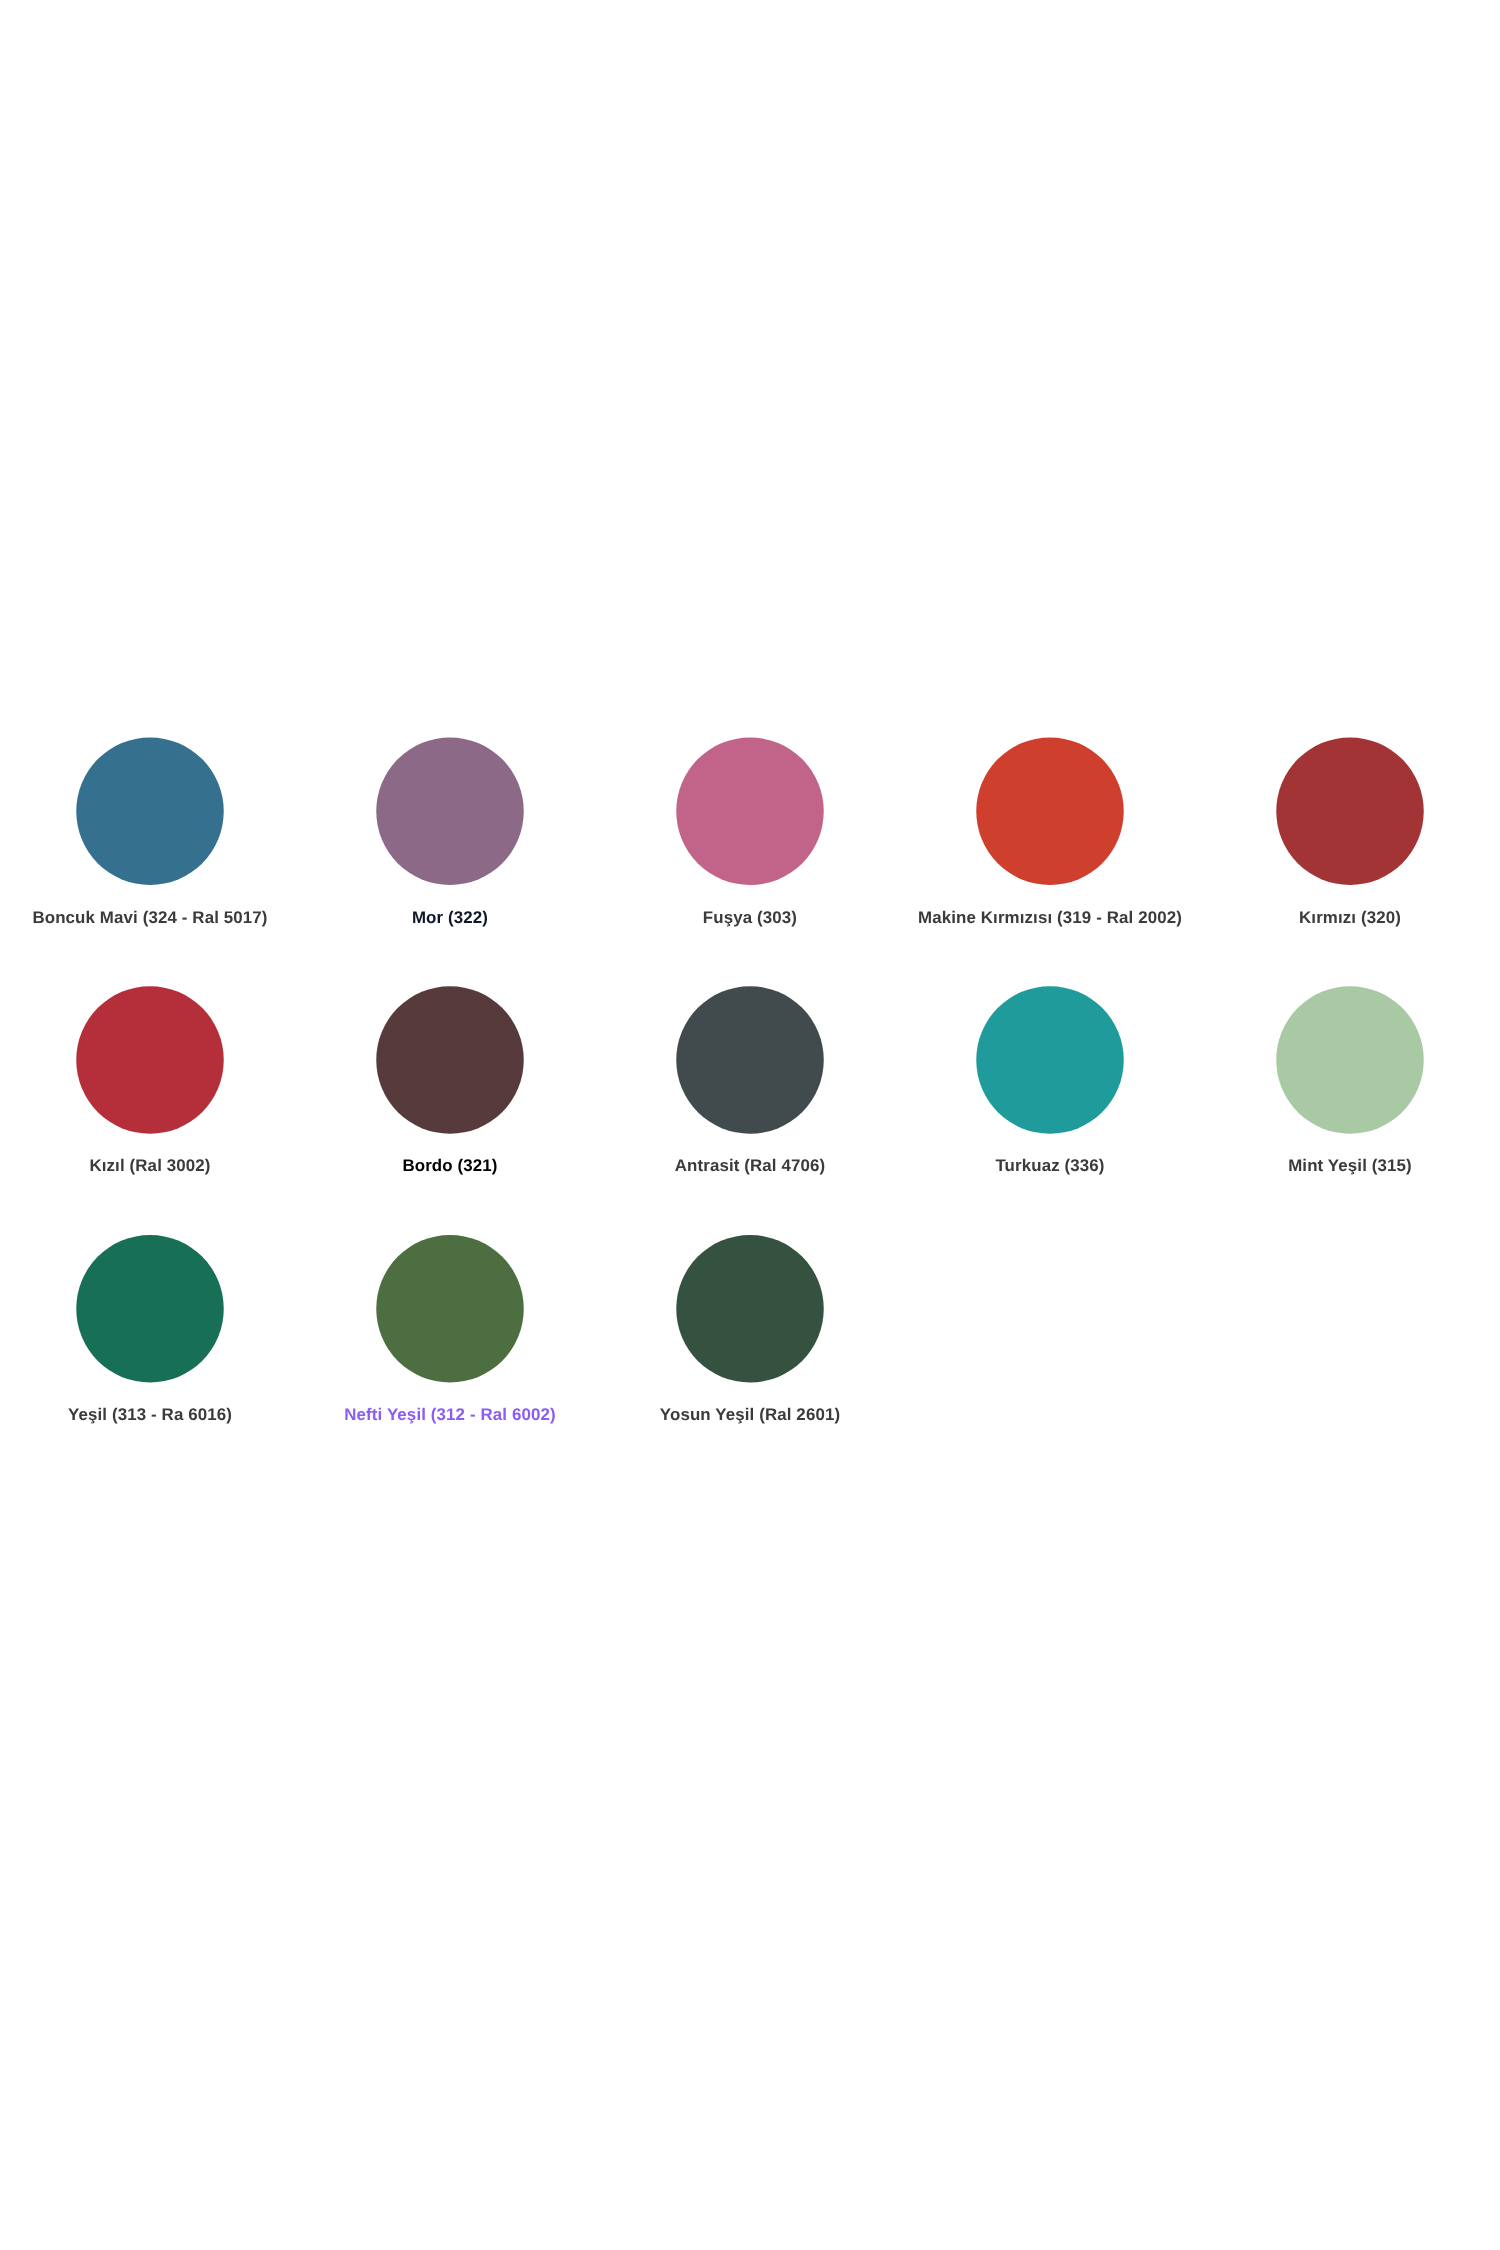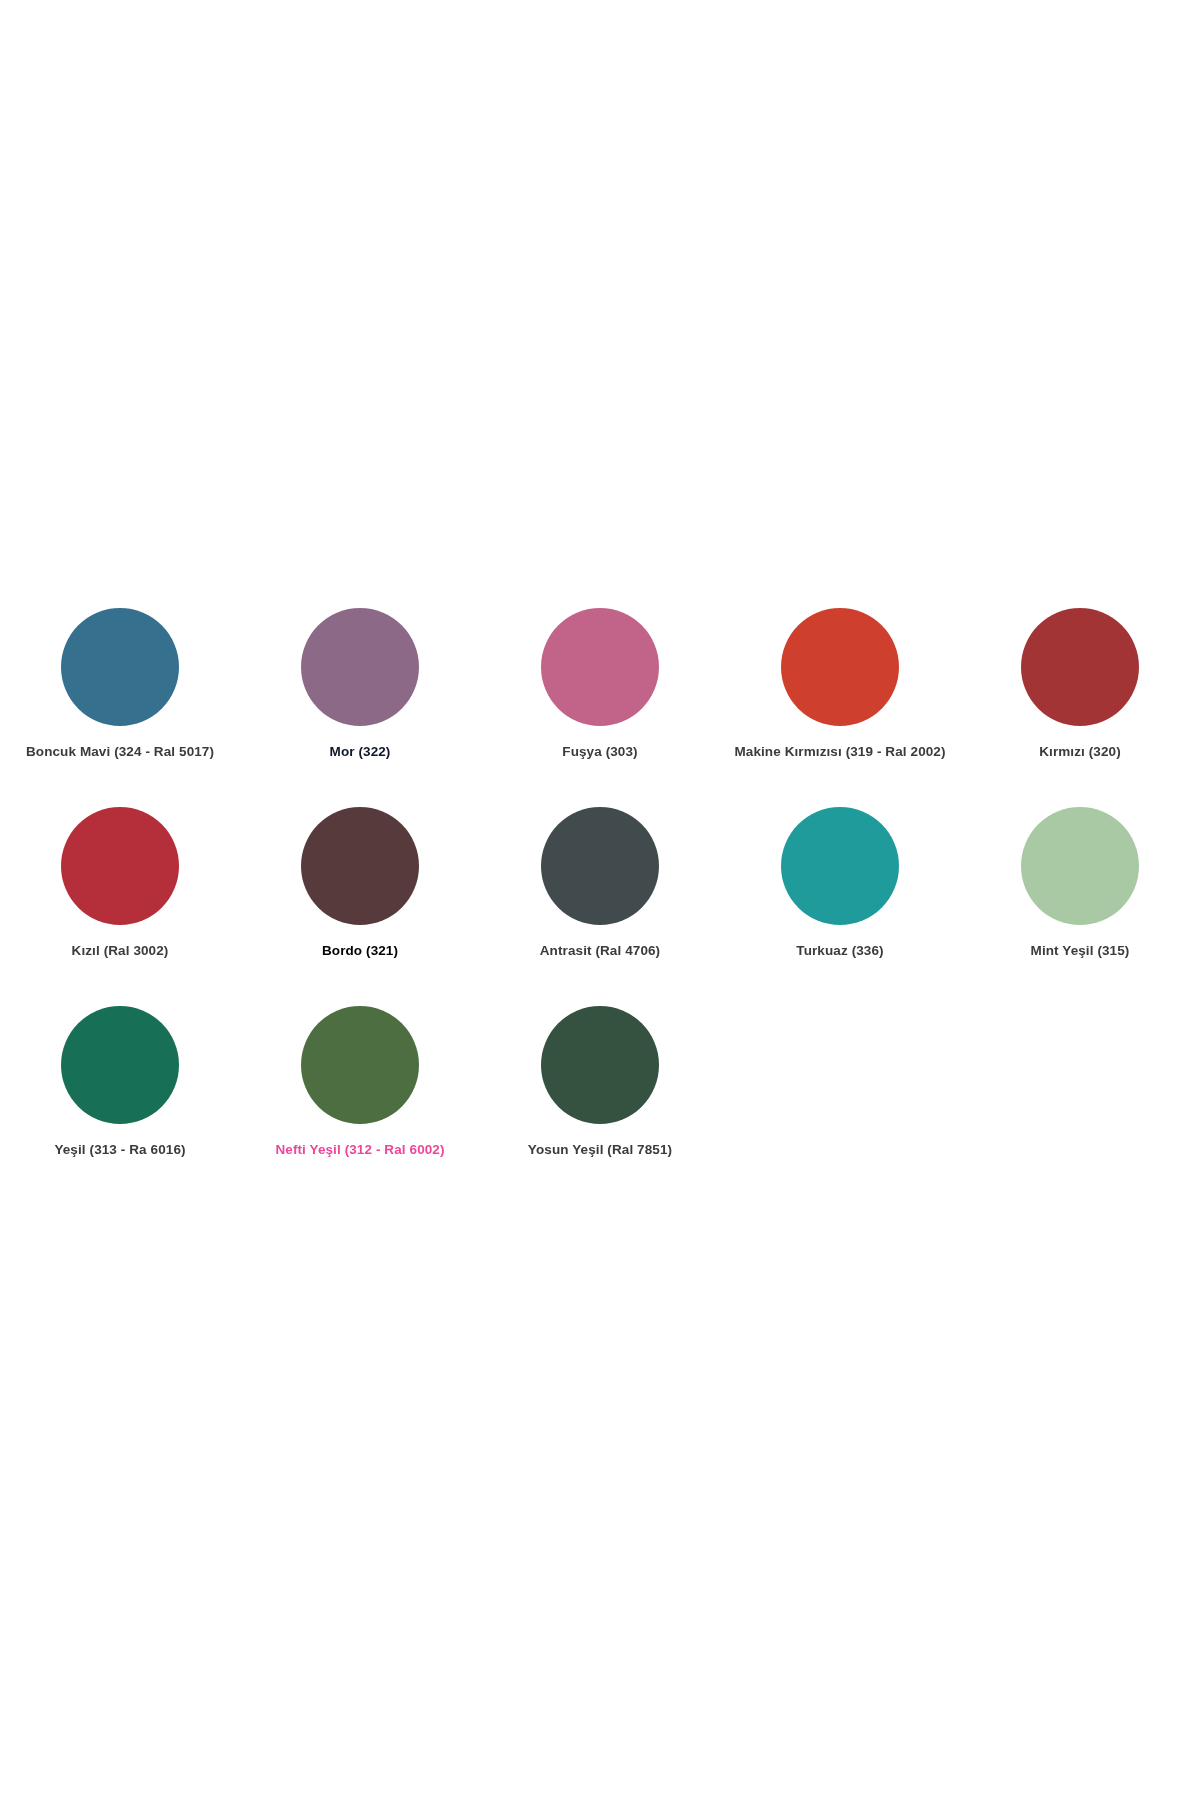--- a/index.html
+++ b/index.html
@@ -19,21 +19,21 @@
   .palette-sheet {
     position: relative;
     width: 1200px;
     height: 1800px;
     background: #ffffff;
   }
 
   .swatch-grid {
     position: absolute;
     left: 0;
-    top: 608px;
+    top: 590px;
     width: 1200px;
     display: grid;
     grid-template-columns: repeat(5, 1fr);
     grid-auto-rows: 199px;
     column-gap: 0px;
     row-gap: 0px;
   }
 
   .swatch-cell {
     display: flex;
@@ -119,22 +119,22 @@
     </div>
 
 
     <div class="swatch-cell">
       <div class="swatch-dot" style="background-color: rgb(23, 112, 85);"></div>
       <div class="swatch-label" style="color: rgb(59, 59, 59);">Yeşil (313 - Ra 6016)</div>
     </div>
 
     <div class="swatch-cell">
       <div class="swatch-dot" style="background-color: rgb(76, 110, 65);"></div>
-      <div class="swatch-label" style="color: #ec4899;">Nefti Yeşil (312 - Ral 6002)</div>
+      <div class="swatch-label" style="color: #8b5cf6;">Nefti Yeşil (312 - Ral 6002)</div>
     </div>
 
     <div class="swatch-cell">
       <div class="swatch-dot" style="background-color: rgb(53, 81, 63);"></div>
-      <div class="swatch-label" style="color: rgb(59, 59, 59);">Yosun Yeşil (Ral 7851)</div>
+      <div class="swatch-label" style="color: rgb(59, 59, 59);">Yosun Yeşil (Ral 2601)</div>
     </div>
 
   </div>
 </div>
 
 </body></html>

